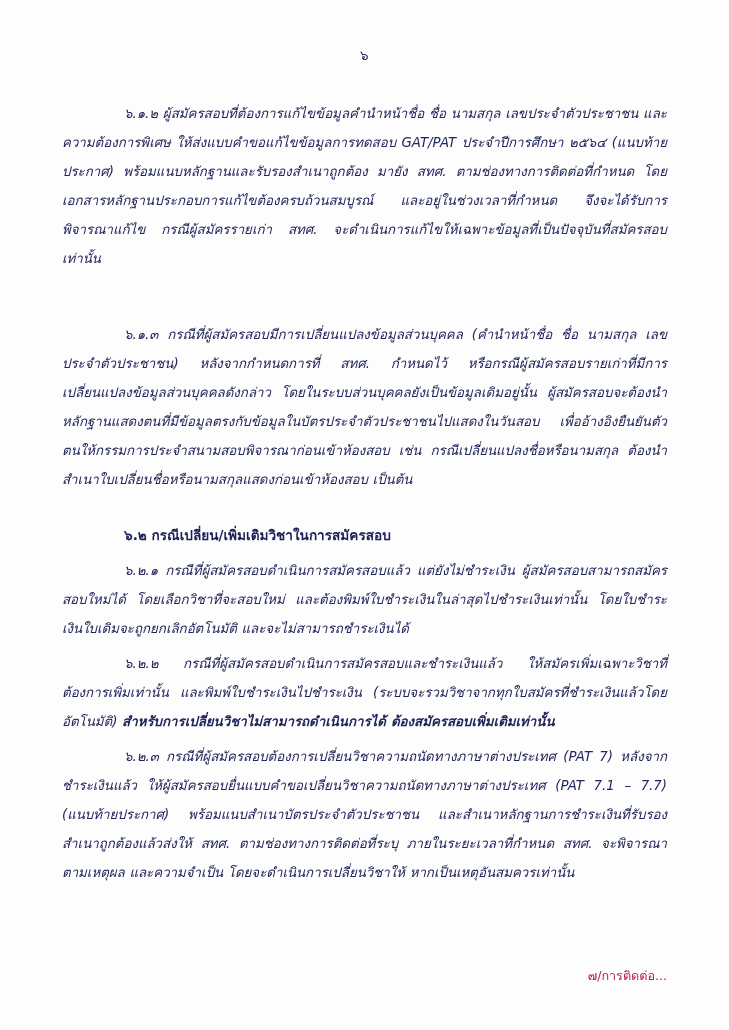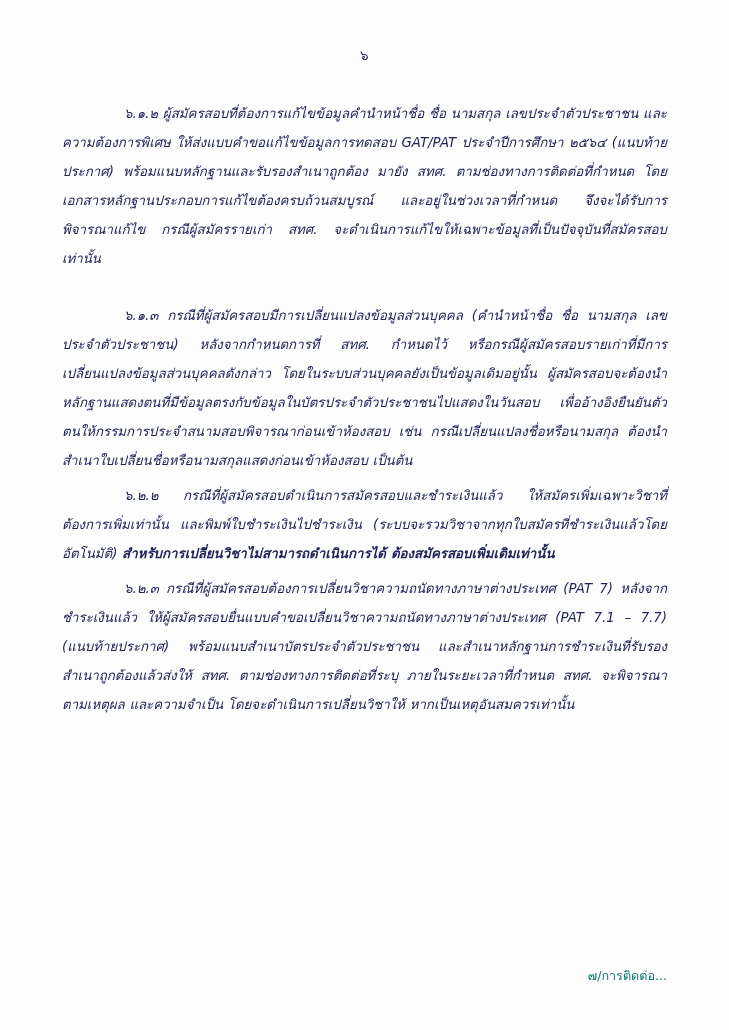--- a/index.html
+++ b/index.html
@@ -36,58 +36,60 @@
     text-align: justify;
     text-justify: inter-word;
     margin: 0 0 6px 0;
     word-spacing: 0.4px;
   }
   .para.indent {
     text-indent: 62px;
     font-style: italic;
   }
   .para.gap-top {
-    margin-top: 12px;
+    margin-top: 31px;
   }
   .heading {
     font-size: 13.6px;
     font-weight: bold;
     color: #1c1f57;
     line-height: 2.1;
     margin: 26px 0 8px 0;
     padding-left: 62px;
   }
   .para .bold {
     font-weight: bold;
   }
   .footer-note {
     position: absolute;
     right: 62px;
     bottom: 44px;
     font-size: 12.6px;
-    color: #0f766e;
+    color: #be185d;
   }
   .spacer-block {
     height: 10px;
   }
 </style>
 </head>
 <body>
 
 <div class="page">
 
   <div class="page-number">๖</div>
 
   <p class="para indent">๖.๑.๒ ผู้สมัครสอบที่ต้องการแก้ไขข้อมูลคำนำหน้าชื่อ ชื่อ นามสกุล เลขประจำตัวประชาชน และความต้องการพิเศษ ให้ส่งแบบคำขอแก้ไขข้อมูลการทดสอบ GAT/PAT ประจำปีการศึกษา ๒๕๖๔ (แนบท้ายประกาศ) พร้อมแนบหลักฐานและรับรองสำเนาถูกต้อง มายัง สทศ. ตามช่องทางการติดต่อที่กำหนด โดยเอกสารหลักฐานประกอบการแก้ไขต้องครบถ้วนสมบูรณ์ และอยู่ในช่วงเวลาที่กำหนด จึงจะได้รับการพิจารณาแก้ไข กรณีผู้สมัครรายเก่า สทศ. จะดำเนินการแก้ไขให้เฉพาะข้อมูลที่เป็นปัจจุบันที่สมัครสอบเท่านั้น</p>
 
   <div class="spacer-block"></div>
 
   <p class="para indent gap-top">๖.๑.๓ กรณีที่ผู้สมัครสอบมีการเปลี่ยนแปลงข้อมูลส่วนบุคคล (คำนำหน้าชื่อ ชื่อ นามสกุล เลขประจำตัวประชาชน) หลังจากกำหนดการที่ สทศ. กำหนดไว้ หรือกรณีผู้สมัครสอบรายเก่าที่มีการเปลี่ยนแปลงข้อมูลส่วนบุคคลดังกล่าว โดยในระบบส่วนบุคคลยังเป็นข้อมูลเดิมอยู่นั้น ผู้สมัครสอบจะต้องนำหลักฐานแสดงตนที่มีข้อมูลตรงกับข้อมูลในบัตรประจำตัวประชาชนไปแสดงในวันสอบ เพื่ออ้างอิงยืนยันตัวตนให้กรรมการประจำสนามสอบพิจารณาก่อนเข้าห้องสอบ เช่น กรณีเปลี่ยนแปลงชื่อหรือนามสกุล ต้องนำสำเนาใบเปลี่ยนชื่อหรือนามสกุลแสดงก่อนเข้าห้องสอบ เป็นต้น</p>
 
+  <h2 class="heading">๖.๒ กรณีเปลี่ยน/เพิ่มเติมวิชาในการสมัครสอบ</h2>
 
+  <p class="para indent">๖.๒.๑ กรณีที่ผู้สมัครสอบดำเนินการสมัครสอบแล้ว แต่ยังไม่ชำระเงิน ผู้สมัครสอบสามารถสมัครสอบใหม่ได้ โดยเลือกวิชาที่จะสอบใหม่ และต้องพิมพ์ใบชำระเงินในล่าสุดไปชำระเงินเท่านั้น โดยใบชำระเงินใบเดิมจะถูกยกเลิกอัตโนมัติ และจะไม่สามารถชำระเงินได้</p>
 
   <p class="para indent"><span>๖.๒.๒ กรณีที่ผู้สมัครสอบดำเนินการสมัครสอบและชำระเงินแล้ว ให้สมัครเพิ่มเฉพาะวิชาที่ต้องการเพิ่มเท่านั้น และพิมพ์ใบชำระเงินไปชำระเงิน (ระบบจะรวมวิชาจากทุกใบสมัครที่ชำระเงินแล้วโดยอัตโนมัติ) </span><span class="bold">สำหรับการเปลี่ยนวิชาไม่สามารถดำเนินการได้ ต้องสมัครสอบเพิ่มเติมเท่านั้น</span></p>
 
   <p class="para indent">๖.๒.๓ กรณีที่ผู้สมัครสอบต้องการเปลี่ยนวิชาความถนัดทางภาษาต่างประเทศ (PAT 7) หลังจากชำระเงินแล้ว ให้ผู้สมัครสอบยื่นแบบคำขอเปลี่ยนวิชาความถนัดทางภาษาต่างประเทศ (PAT 7.1 – 7.7) (แนบท้ายประกาศ) พร้อมแนบสำเนาบัตรประจำตัวประชาชน และสำเนาหลักฐานการชำระเงินที่รับรองสำเนาถูกต้องแล้วส่งให้ สทศ. ตามช่องทางการติดต่อที่ระบุ ภายในระยะเวลาที่กำหนด สทศ. จะพิจารณาตามเหตุผล และความจำเป็น โดยจะดำเนินการเปลี่ยนวิชาให้ หากเป็นเหตุอันสมควรเท่านั้น</p>
 
   <div class="footer-note">๗/การติดต่อ...</div>
 
 </div>
 
 </body></html>

